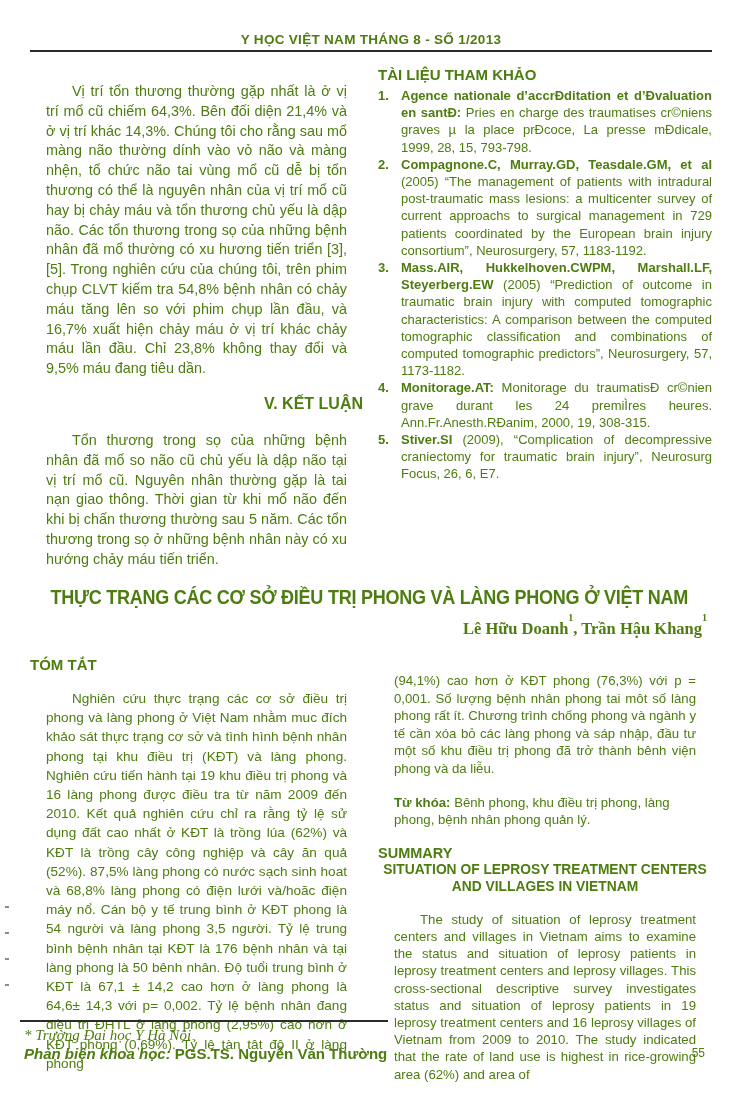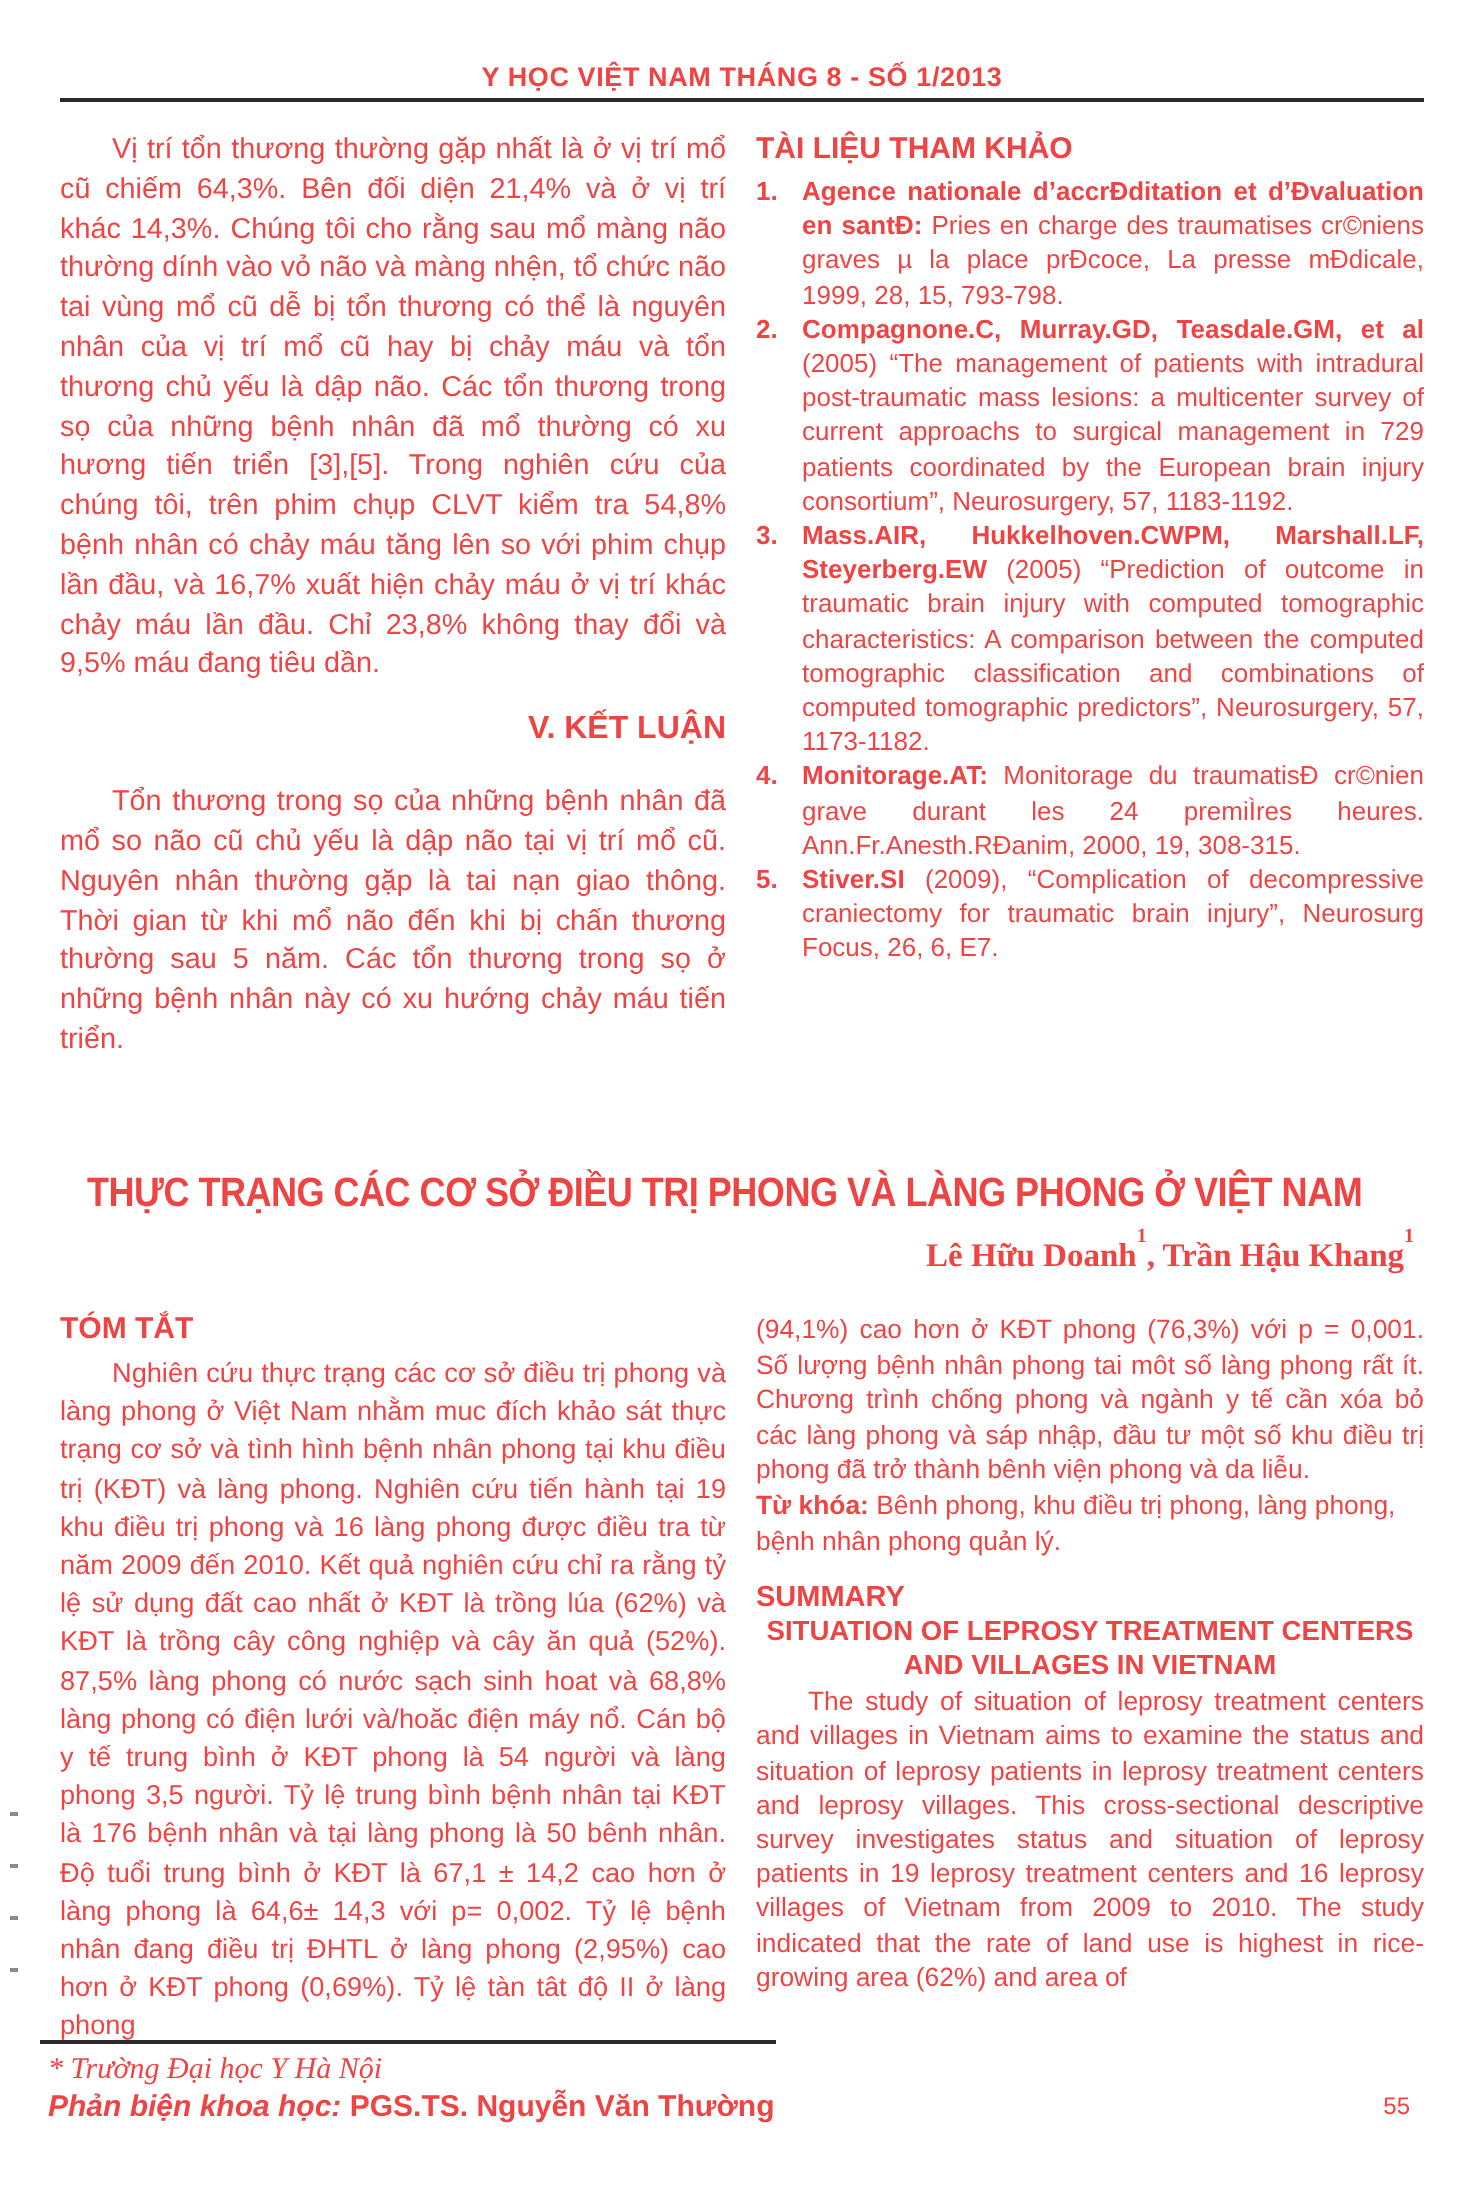--- a/index.html
+++ b/index.html
@@ -1,46 +1,46 @@
 <!DOCTYPE html>
 <html><head>
 <meta charset="utf-8">
 <style>
   html,body{margin:0;padding:0;background:#d9d9d9;}
   .page{position:relative;width:739px;height:1103px;background:#ffffff;
-        font-family:"Liberation Sans",sans-serif;color:#ef4444;overflow:hidden;}
+        font-family:"Liberation Sans",sans-serif;color:#4d7c0f;overflow:hidden;}
 
   
   .header{position:absolute;top:30px;left:30px;right:27px;border-bottom:2px solid #2b2b2b;text-align:center;}
   .header .jt{display:inline-block;font-weight:bold;font-size:13.5px;letter-spacing:.3px;padding:0 8px 3px;}
 
   
   .cols{position:absolute;left:30px;right:27px;display:flex;gap:15px;}
   .cols-top{top:66px;}
   .cols-abs{top:656px;}
   .colL{width:333px;flex:none;}
   .colR{flex:1;min-width:0;}
 
-  p{margin:0;}
+  p{margin:16px;}
   .jtxt{text-align:justify;}
   .indent{text-indent:26px;}
 
   
   .bt{font-size:14.4px;line-height:19.8px;}
   .sec-heading{font-weight:bold;font-size:16px;margin:13px 0 18px;text-align:right;}
 
   
   .ref-heading{font-weight:bold;font-size:15px;margin:0 0 4px;}
   .ref{display:flex;font-size:13px;line-height:17.2px;}
   .ref .num{width:23px;flex:none;font-weight:bold;}
   .ref .txt{flex:1;min-width:0;text-align:justify;}
   .ref .txt b{font-weight:bold;}
 
   
-  .art-title{position:absolute;top:585px;left:0;width:739px;text-align:left;font-weight:bold;}
+  .art-title{position:absolute;top:585px;left:0;width:739px;text-align:center;font-weight:bold;}
   .art-title .condensed{display:inline-block;font-size:20.5px;letter-spacing:-.3px;white-space:nowrap;
                         transform:scaleX(.88);transform-origin:50% 50%;}
   .authors{position:absolute;top:618px;right:32px;font-family:"Liberation Serif",serif;
            font-weight:bold;font-size:16.5px;}
   .authors sup{font-size:10px;position:relative;top:-6px;}
 
   
   .abs-heading{font-weight:bold;font-size:15px;margin:0 0 4px;}
   .abs-txt{font-size:13.6px;line-height:19.2px;}
   .cont-txt{font-size:13.2px;line-height:17.6px;}

